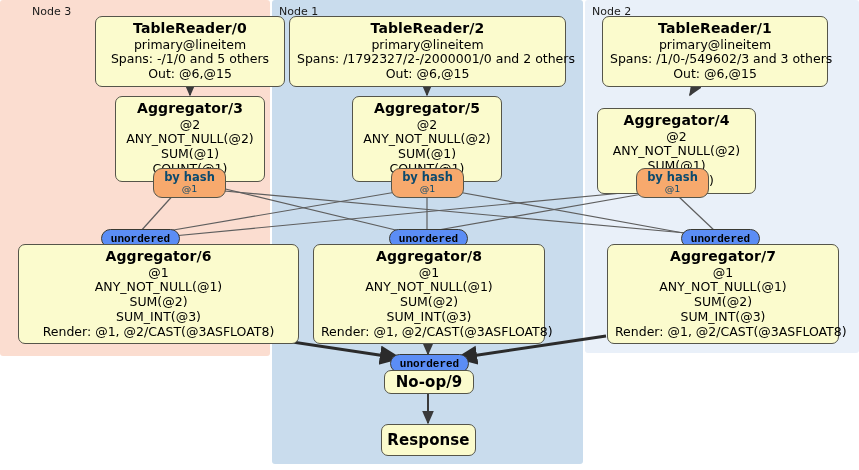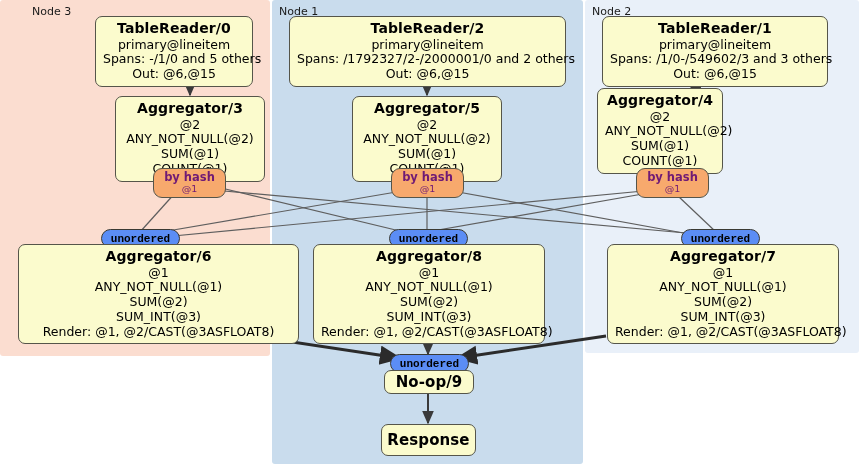--- a/index.html
+++ b/index.html
@@ -64,21 +64,21 @@
   }
   .proc.simple .title { font-size: 15px; }
 
   
   .router {
     position: absolute;
     background: #f7a96d;
     border: 1px solid #55554a;
     border-radius: 9px;
     text-align: center;
-    color: #701a75;
+    color: #0c4a6e;
     padding: 2px 0 2px 0;
     line-height: 1.1;
   }
   .router .rtitle { font-weight: bold; font-size: 11.5px; }
   .router .rsub { font-size: 9.5px; }
 
   
   .sync {
     position: absolute;
     background: #5b8df5;
@@ -134,21 +134,21 @@
     <path d="M678,196 L716,232" stroke="#5e5e5e" stroke-width="1.2" fill="none"></path>
 
     <path d="M252,336 L399,358" stroke="#2b2b2b" stroke-width="3" fill="none" marker-end="url(#ahb)"></path>
     <path d="M606,336 L458,358" stroke="#2b2b2b" stroke-width="3" fill="none" marker-end="url(#ahb)"></path>
 
     <path d="M428,340 L428,354" stroke="#3a3a3a" stroke-width="2" fill="none" marker-end="url(#ah)"></path>
 
     <path d="M428,393 L428,423" stroke="#3a3a3a" stroke-width="2" fill="none" marker-end="url(#ah)"></path>
   </svg>
 
-  <div class="proc" style="left:95px; top:16px; width:158px;">
+  <div class="proc" style="left:95px; top:16px; width:190px;">
     <div class="title">TableReader/0</div>
     <div class="line">primary@lineitem</div>
     <div class="line">Spans: -/1/0 and 5 others</div>
     <div class="line">Out: @6,@15</div>
   </div>
 
   <div class="proc" style="left:289px; top:16px; width:277px;">
     <div class="title">TableReader/2</div>
     <div class="line">primary@lineitem</div>
     <div class="line">Spans: /1792327/2-/2000001/0 and 2 others</div>
@@ -171,21 +171,21 @@
   </div>
 
   <div class="proc" style="left:352px; top:96px; width:150px;">
     <div class="title">Aggregator/5</div>
     <div class="line">@2</div>
     <div class="line">ANY_NOT_NULL(@2)</div>
     <div class="line">SUM(@1)</div>
     <div class="line">COUNT(@1)</div>
   </div>
 
-  <div class="proc" style="left:597px; top:88px; width:126px;">
+  <div class="proc" style="left:597px; top:108px; width:159px;">
     <div class="title">Aggregator/4</div>
     <div class="line">@2</div>
     <div class="line">ANY_NOT_NULL(@2)</div>
     <div class="line">SUM(@1)</div>
     <div class="line">COUNT(@1)</div>
   </div>
 
   <div class="router" style="left:153px; top:168px; width:73px; height:30px;">
     <div class="rtitle">by hash</div>
     <div class="rsub">@1</div>

